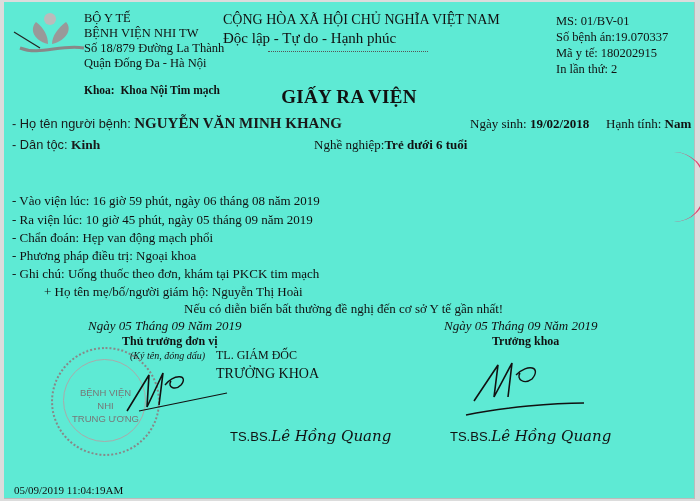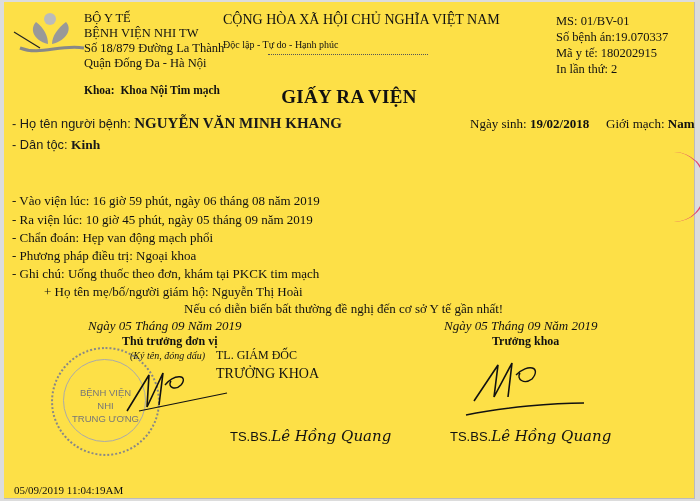--- a/index.html
+++ b/index.html
@@ -1,23 +1,23 @@
 <!DOCTYPE html>
 <html><head>
 <meta charset="utf-8">
 <style>
   html,body{margin:0;padding:0;}
   body{width:700px;height:501px;background:#dcdcdc;overflow:hidden;position:relative;font-family:"Liberation Serif",serif;color:#111;}
-  .page{position:absolute;left:4px;top:2px;width:690px;height:496px;background:#fde047;border-right:1px solid #bbb;border-bottom:1px solid #bbb;}
+  .page{position:absolute;left:4px;top:2px;width:690px;height:496px;background:#5eead4;border-right:1px solid #bbb;border-bottom:1px solid #bbb;}
   .abs{position:absolute;white-space:nowrap;}
   .logo{position:absolute;left:6px;top:8px;width:74px;height:48px;}
   .hosp{left:80px;top:9px;font-size:12.5px;line-height:15px;}
   .hosp .khoa{font-size:11.5px;font-weight:bold;margin-top:12px;}
   .nation{left:219px;top:10px;font-size:14px;font-weight:normal;width:250px;}
-  .nation .sub{font-size:10px;display:block;margin-top:11px;}
+  .nation .sub{font-size:15px;display:block;margin-top:2px;}
   .nation .dots{display:block;margin:2px auto 0;width:160px;border-bottom:1px dotted #555;height:2px;}
   .meta{left:552px;top:11px;font-size:12.5px;line-height:16px;}
   .title{left:0;width:690px;top:84px;text-align:center;font-size:19px;font-weight:bold;letter-spacing:0.3px;}
   .row{font-size:12.8px;font-family:"Liberation Sans",sans-serif;color:#1a1a1a;}
   .row b{font-family:"Liberation Serif",serif;font-size:13.5px;}
   .serif{font-family:"Liberation Serif",serif;font-size:13px;}
   .it{font-style:italic;}
   .stamp{position:absolute;left:47px;top:345px;width:105px;height:105px;border-radius:50%;border:2px dotted #888;}
   .stamp .inner{position:absolute;left:10px;top:10px;width:81px;height:81px;border-radius:50%;border:1px solid #aaa;}
   .stamp-text{position:absolute;left:0;width:105px;text-align:center;font-family:"Liberation Sans",sans-serif;font-size:9.5px;color:#777;line-height:12px;}
@@ -63,25 +63,28 @@
   <div class="abs title">GIẤY RA VIỆN</div>
 
   <div class="abs row" style="left:8px;top:113px;">
     <span>- Họ tên người bệnh:</span>
     <b style="font-size:15px;">NGUYỄN VĂN MINH KHANG</b>
   </div>
   <div class="abs serif" style="left:466px;top:114px;">
     <span>Ngày sinh:</span> <b>19/02/2018</b>
   </div>
   <div class="abs serif" style="left:602px;top:114px;">
-    <span>Giới mạch:</span> <b>Nam</b>
+    <span>Hạnh tính:</span> <b>Nam</b>
   </div>
 
   <div class="abs row" style="left:8px;top:135px;">
     <span>- Dân tộc:</span> <b>Kinh</b>
+  </div>
+  <div class="abs serif" style="left:310px;top:135px;">
+    <span>Nghề nghiệp:</span><b>Trẻ dưới 6 tuổi</b>
   </div>
 
 
   <div class="abs serif" style="left:8px;top:191px;">- Vào viện lúc:  16 giờ 59 phút, ngày  06  tháng  08  năm   2019</div>
   <div class="abs serif" style="left:8px;top:210px;">- Ra viện lúc:    10 giờ 45 phút, ngày  05  tháng  09  năm   2019</div>
   <div class="abs serif" style="left:8px;top:246px;">- Phương pháp điều trị: Ngoại khoa</div>
   <div class="abs serif" style="left:8px;top:228px;">- Chẩn đoán: Hẹp van động mạch phổi</div>
   <div class="abs serif" style="left:8px;top:264px;">- Ghi chú: Uống thuốc theo đơn, khám tại PKCK tim mạch</div>
   <div class="abs serif" style="left:40px;top:282px;">+ Họ tên mẹ/bố/người giám hộ: Nguyễn Thị Hoài</div>
   <div class="abs serif" style="left:180px;top:299px;">Nếu có diễn biến bất thường đề nghị đến cơ sở Y tế gần nhất!</div>

